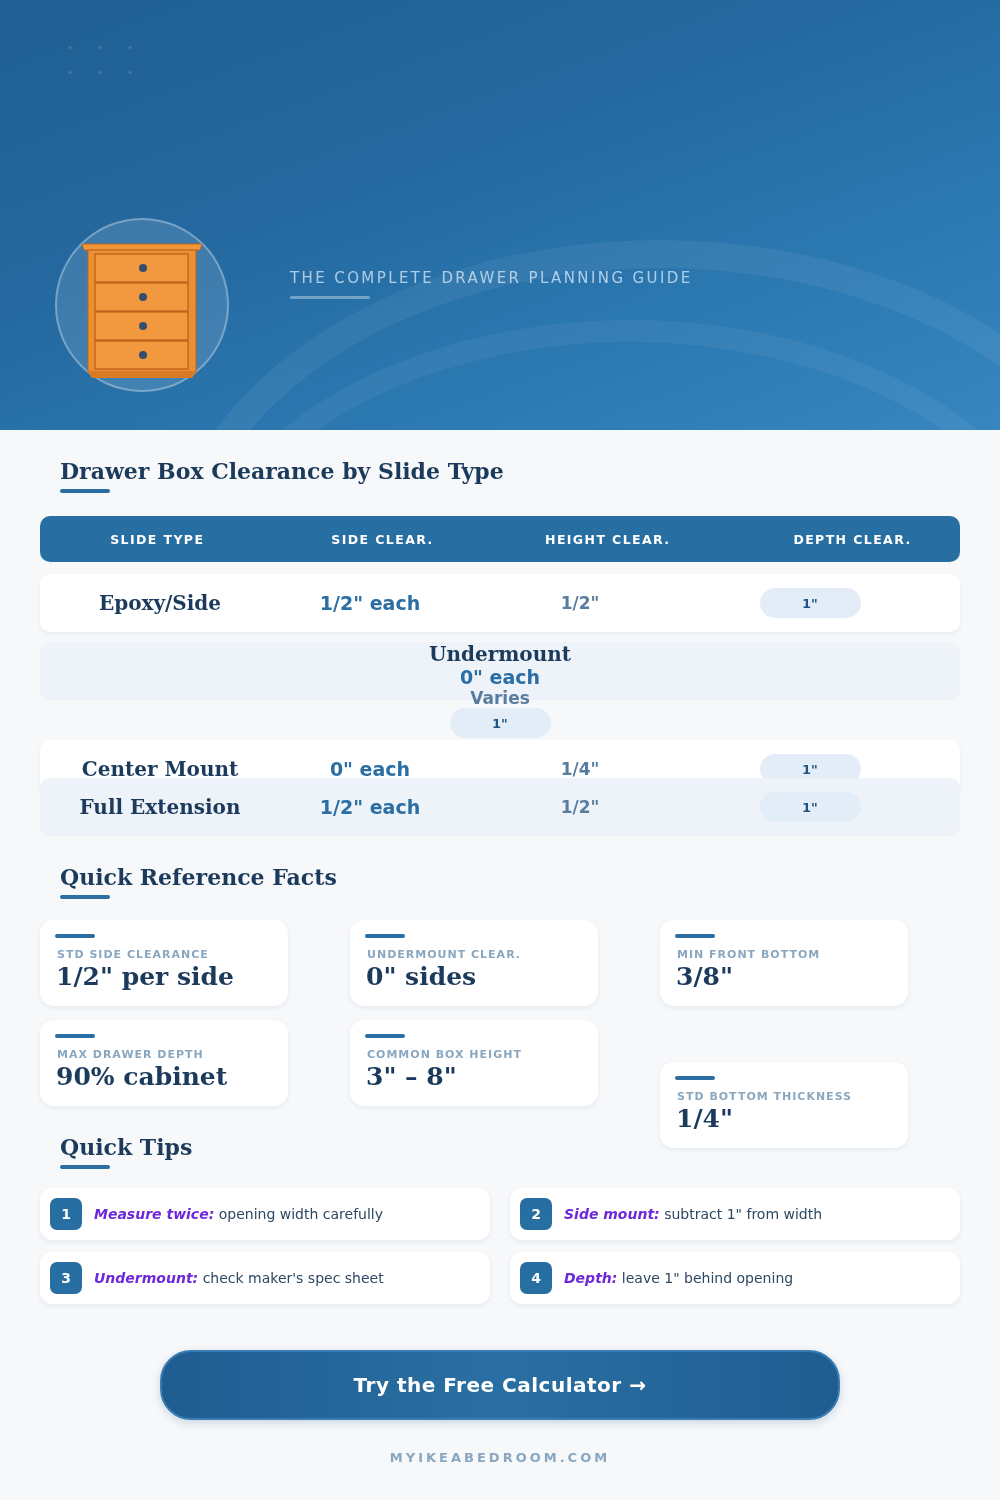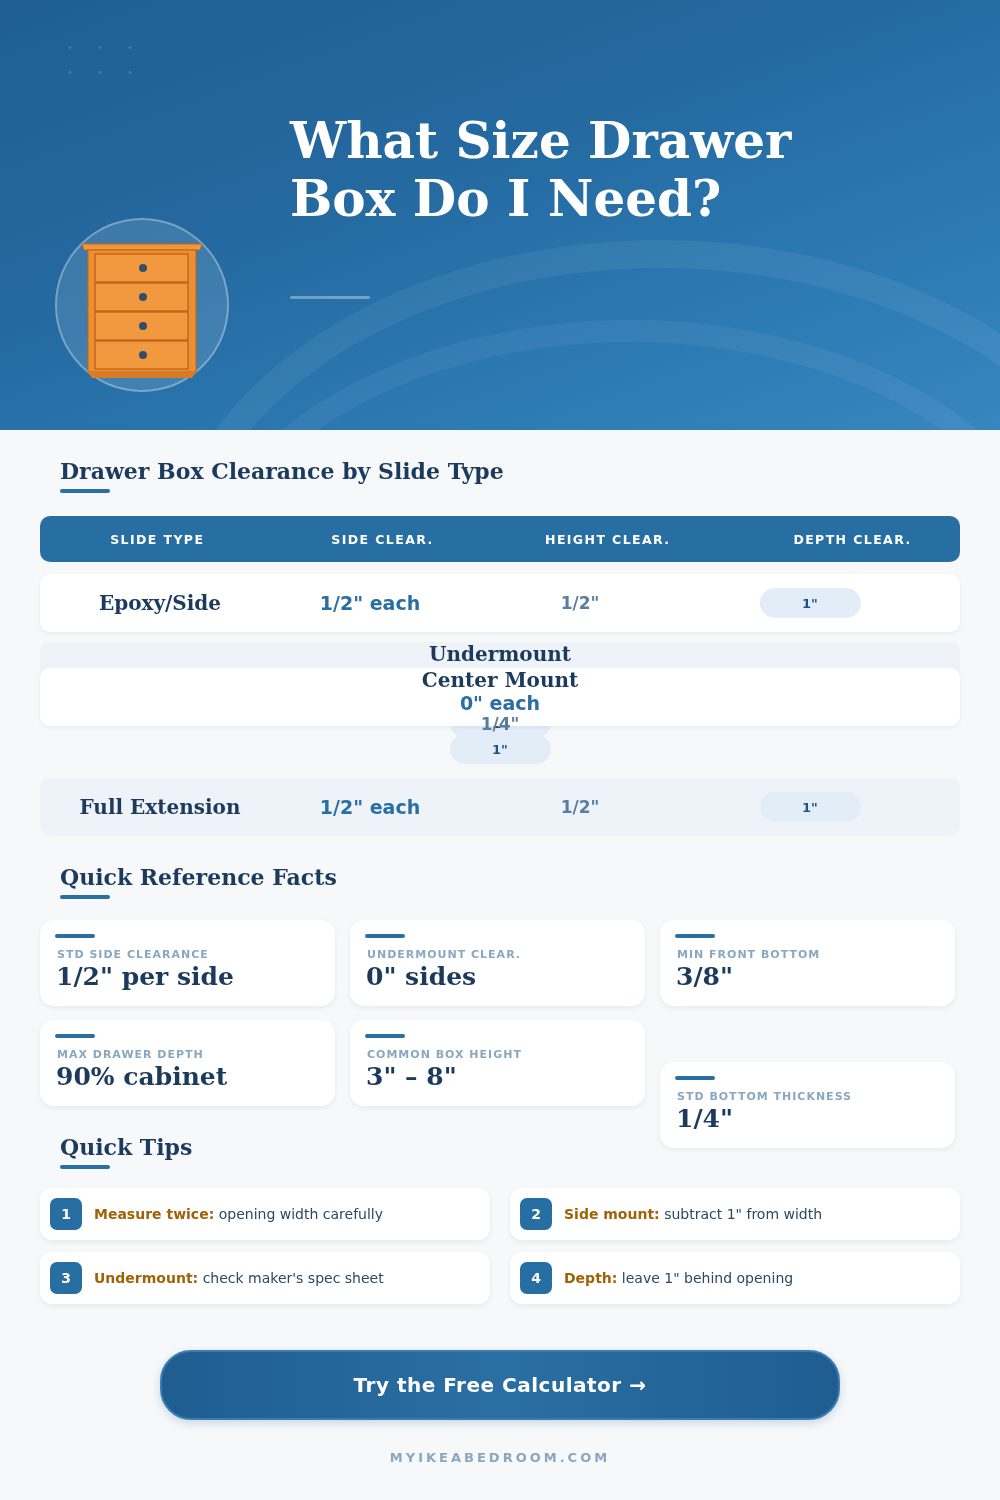--- a/index.html
+++ b/index.html
@@ -87,21 +87,21 @@
   .cell-height { font-weight: bold; font-size: 17px; color: #587d9f; }
   .cell-depth { display: flex; justify-content: center; }
   .pill {
     width: 101px; height: 30px; border-radius: 15px; background: #e3edf7;
     display: flex; align-items: center; justify-content: center;
     font-size: 13px; font-weight: bold; color: #1f5384;
   }
 
   
   .fact-card {
-    position: absolute; width: 295px; height: 86px; background: #ffffff;
+    position: absolute; width: 248px; height: 86px; background: #ffffff;
     border-radius: 14px; box-shadow: 0 2px 5px rgba(30,60,100,0.07);
   }
   .fact-card .bar {
     position: absolute; left: 15px; top: 14px; width: 40px; height: 4px;
     background: #2a6ea3; border-radius: 2px;
   }
   .fact-card .label {
     position: absolute; left: 17px; top: 28px;
     font-size: 11px; font-weight: bold; letter-spacing: 1px; color: #8aa7c0;
   }
@@ -115,21 +115,21 @@
     position: absolute; width: 450px; height: 52px; background: #ffffff;
     border-radius: 12px; box-shadow: 0 2px 5px rgba(30,60,100,0.07);
     display: flex; align-items: center;
   }
   .tip .num {
     margin-left: 10px; width: 32px; height: 32px; border-radius: 7px;
     background: #276fa3; color: #fff; font-weight: bold; font-size: 14px;
     display: flex; align-items: center; justify-content: center;
   }
   .tip .text { margin-left: 12px; font-size: 14px; color: #2c4863; }
-  .tip .text b { color: #a16207; }
+  .tip .text b { color: #6d28d9; font-style: italic; }
 
   
   .cta {
     position: absolute; left: 160px; top: 1350px; width: 680px; height: 70px;
     border-radius: 31px;
     background: linear-gradient(90deg, #1f5d91 0%, #2a6fa3 50%, #1f5d91 100%);
     border: 2px solid #3a7db3;
     display: flex; align-items: center; justify-content: center;
     color: #ffffff; font-size: 20px; font-weight: bold; letter-spacing: 0.5px;
     box-shadow: 0 3px 8px rgba(30,80,130,0.2);
@@ -161,24 +161,21 @@
 
       <circle cx="88" cy="50" r="4" fill="#334e6d"></circle>
       <circle cx="88" cy="79" r="4" fill="#334e6d"></circle>
       <circle cx="88" cy="108" r="4" fill="#334e6d"></circle>
       <circle cx="88" cy="137" r="4" fill="#334e6d"></circle>
 
       <polygon points="33,154 141,154 137,160 37,160" fill="#d97a24"></polygon>
     </svg>
   </div>
 
-  <div class="title">
-    <div>What Size Drawer</div>
-    <div>Box Do I Need?</div>
-  </div>
+  <div class="subtitle">THE COMPLETE DRAWER PLANNING GUIDE</div>
   <div class="subtitle-rule"></div>
 </div>
 
 <div class="section-title" style="top:458px;">Drawer Box Clearance by Slide Type</div>
 <div class="section-rule" style="top:489px;"></div>
 
 <div class="table-head">
   <div class="th col1">SLIDE TYPE</div>
   <div class="th col2">SIDE CLEAR.</div>
   <div class="th col3">HEIGHT CLEAR.</div>
@@ -194,21 +191,21 @@
     </div>
 </div>
 <div class="table-row even" style="top:642px;flex-direction:column;">
   <div class="col1 cell-type">Undermount</div>
   <div class="col2 cell-side">0" each</div>
   <div class="col3 cell-height">Varies</div>
   <div class="col4 cell-depth">
       <span class="pill">1"</span>
     </div>
 </div>
-<div class="table-row odd" style="top:668px;flex-direction:column;">
+<div class="table-row odd" style="top:740px;">
   <div class="col1 cell-type">Center Mount</div>
   <div class="col2 cell-side">0" each</div>
   <div class="col3 cell-height">1/4"</div>
   <div class="col4 cell-depth">
       <span class="pill">1"</span>
     </div>
 </div>
 <div class="table-row even" style="top:778px;">
   <div class="col1 cell-type">Full Extension</div>
   <div class="col2 cell-side">1/2" each</div>

